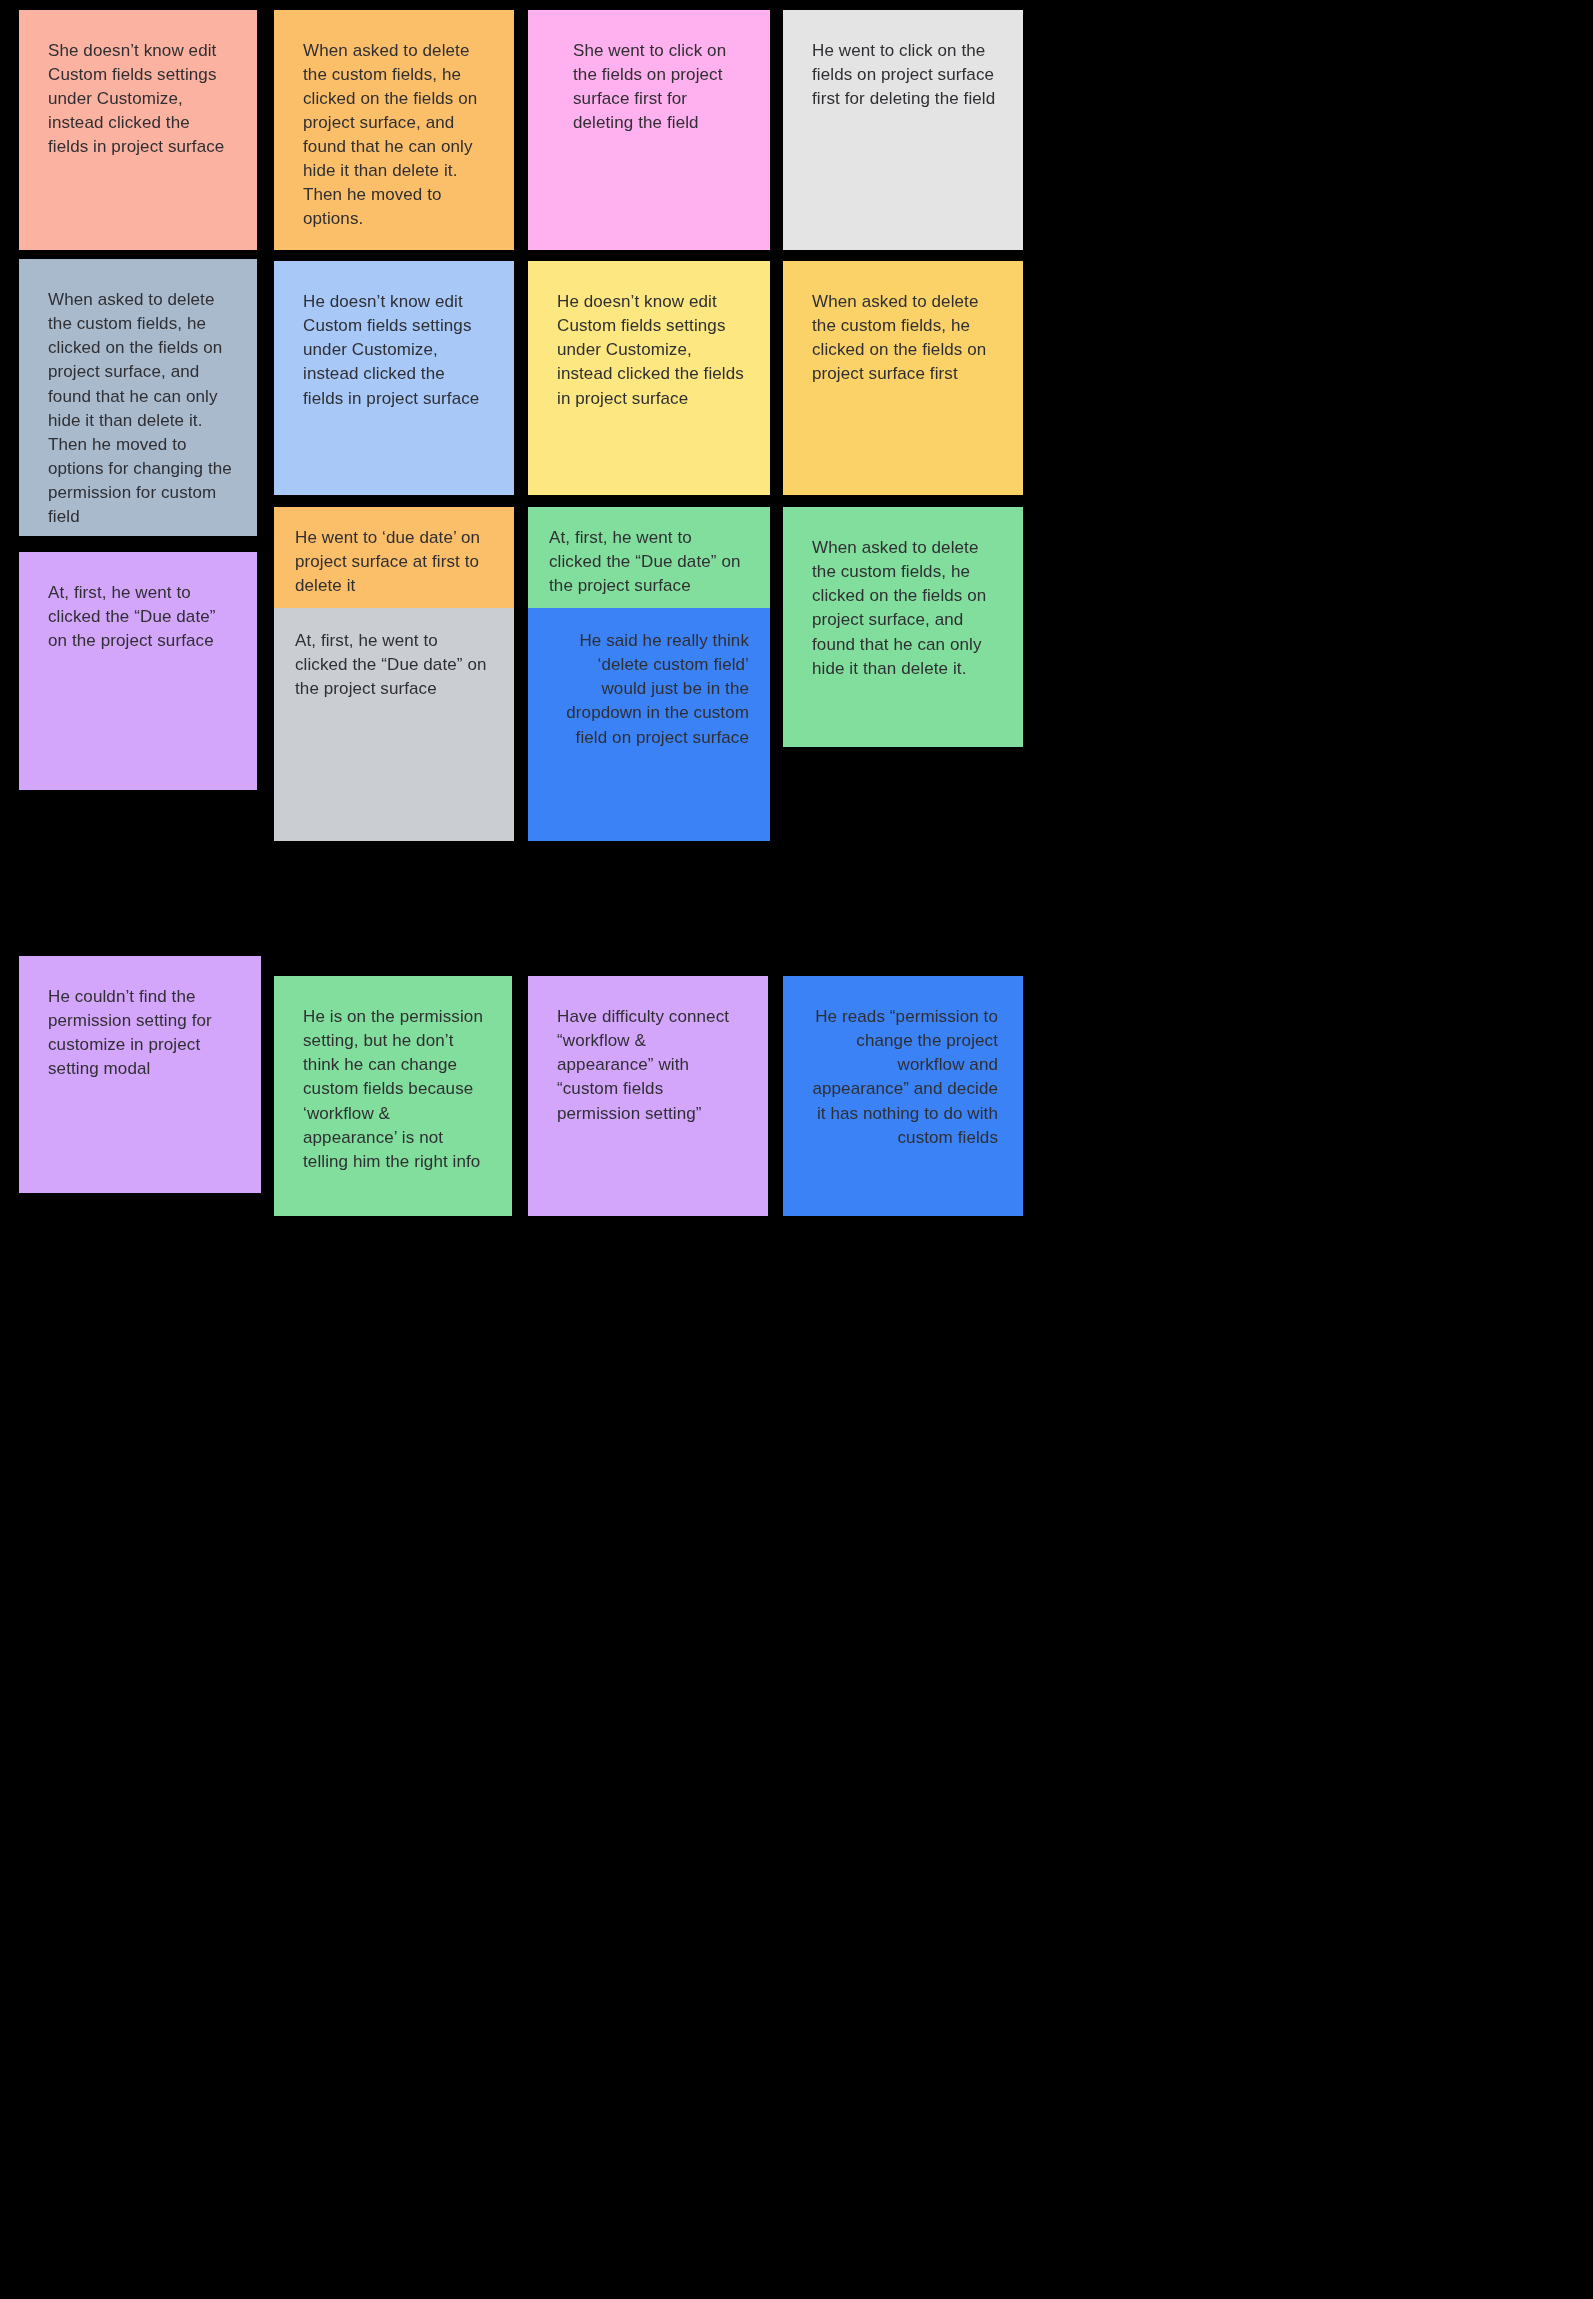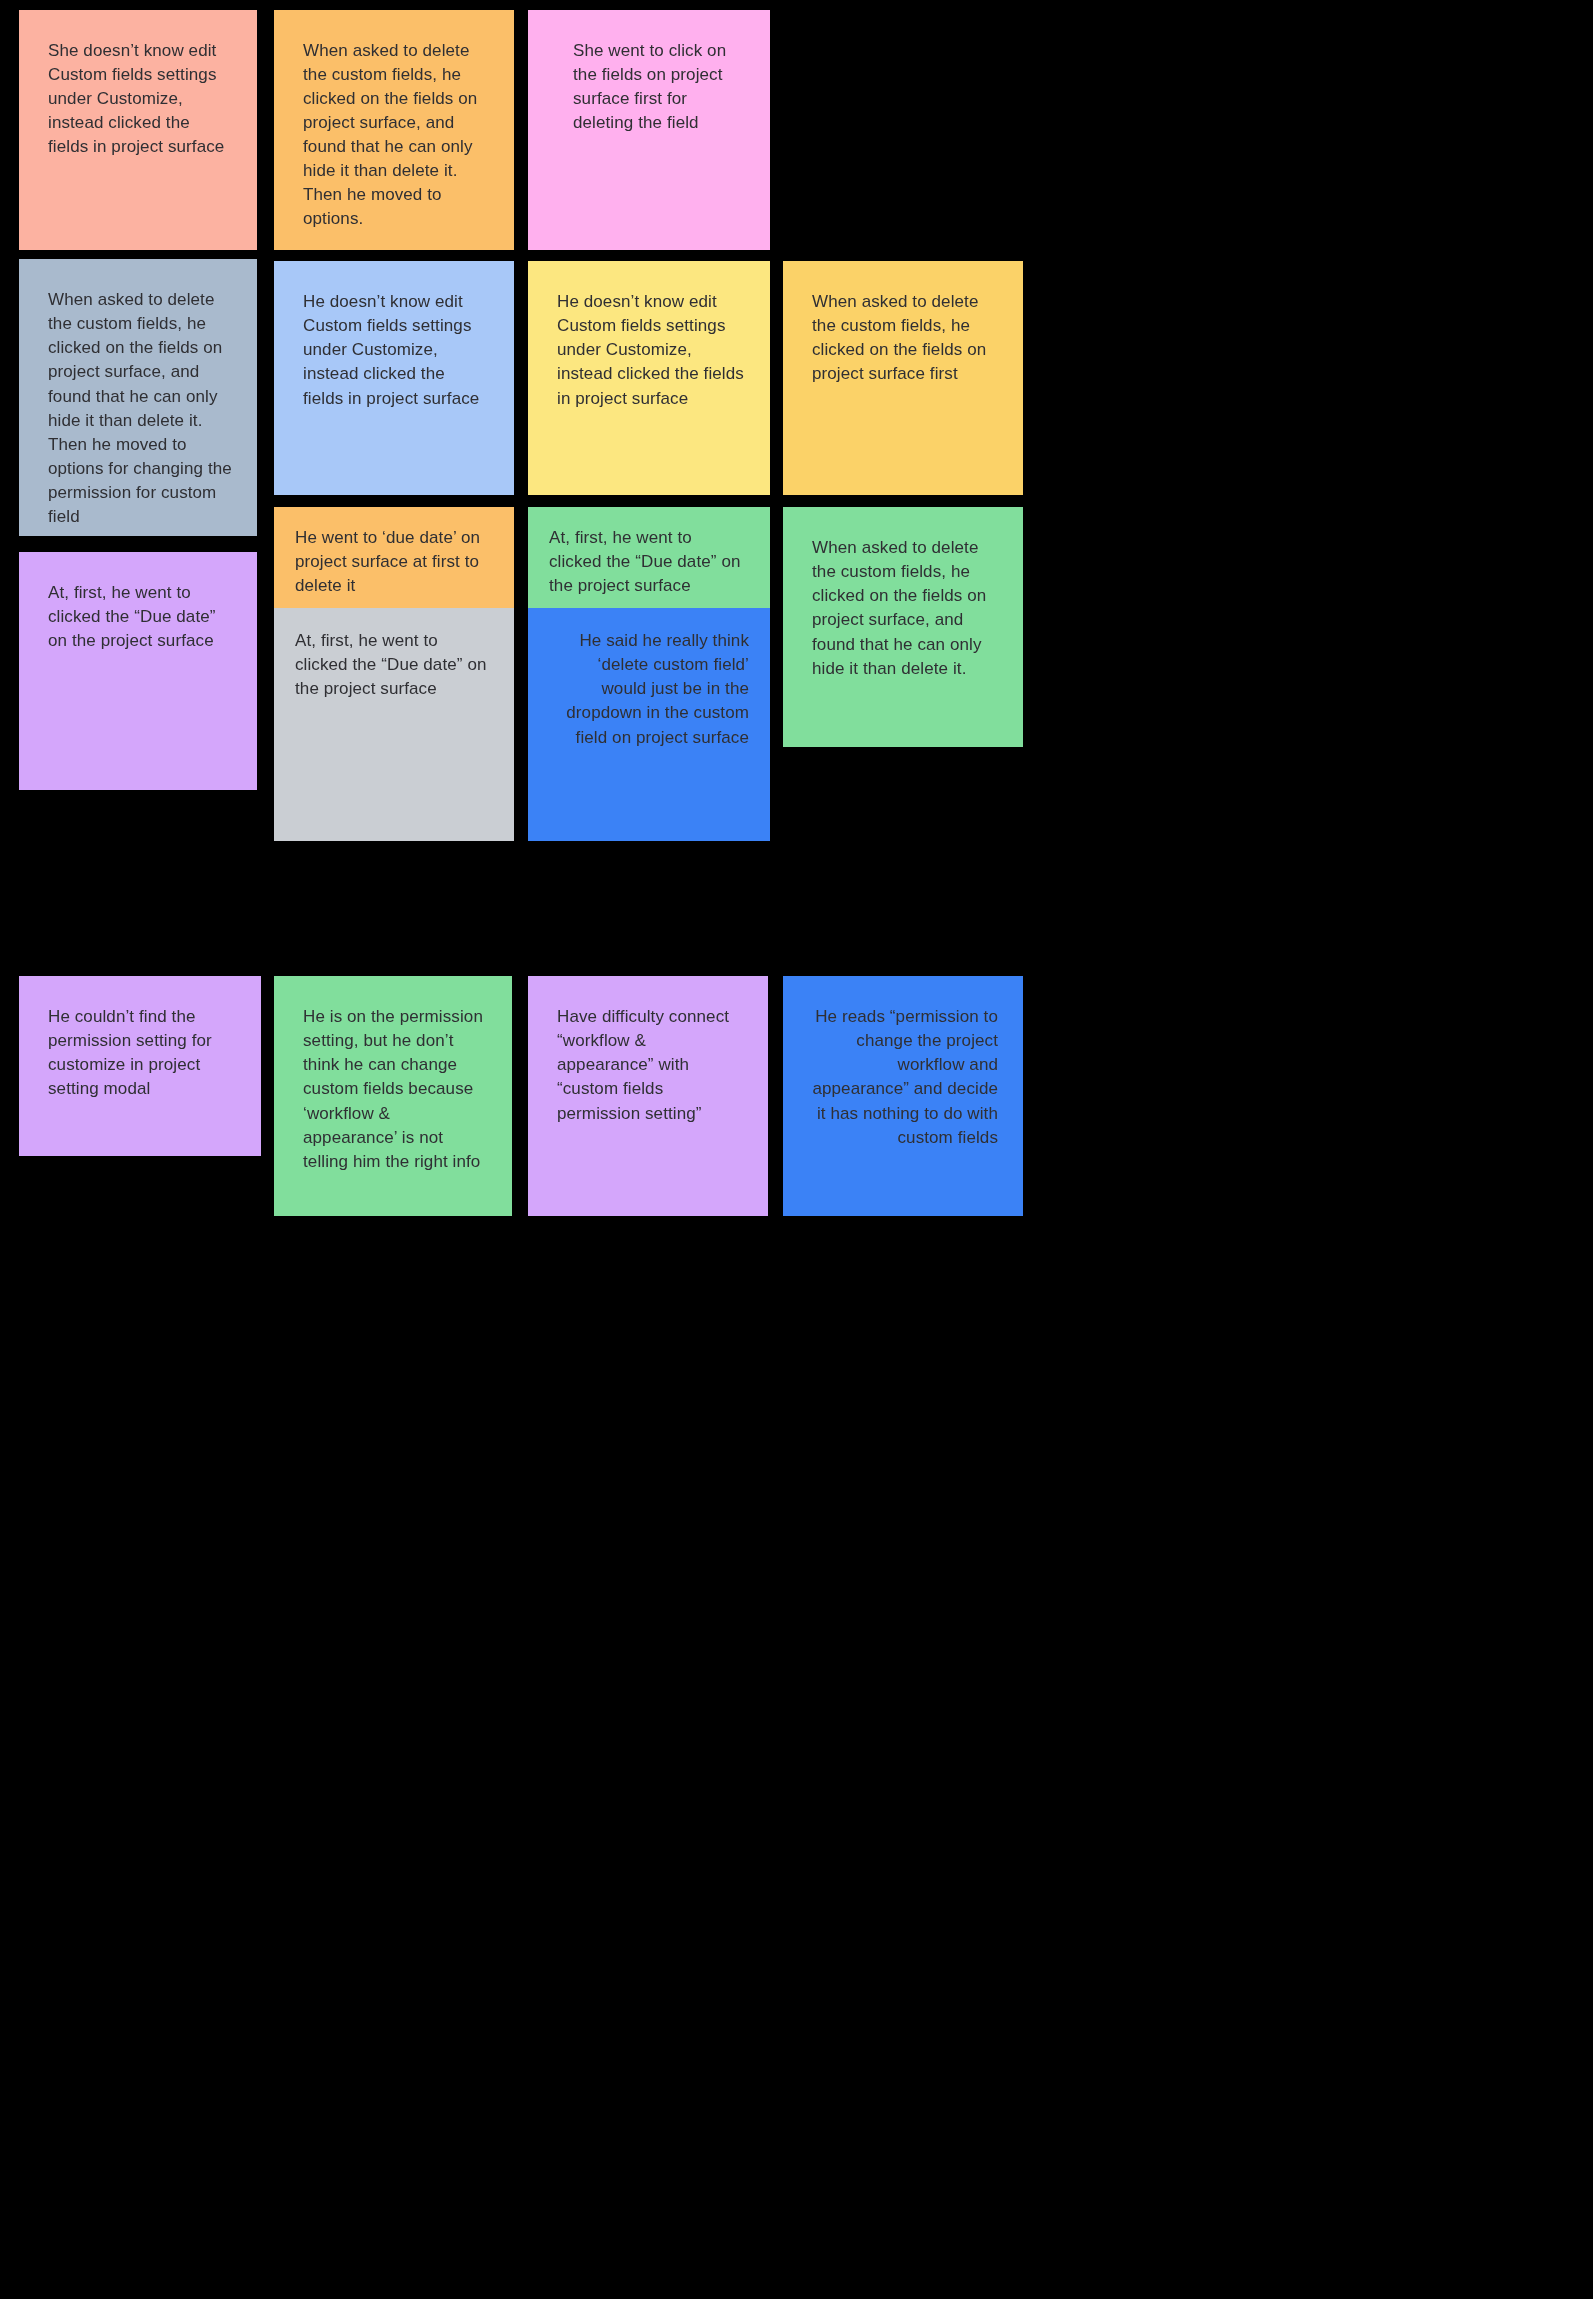--- a/index.html
+++ b/index.html
@@ -75,26 +75,27 @@
 
   <div class="note c-pink" style="left:528px; top:9.6px; width:242px; height:240px;padding-left:45px;">She went to click on the fields on project surface first for deleting the field</div>
 
   <div class="note c-yellow" style="left:528px; top:261px; width:242px; height:234px;">He doesn’t know edit Custom fields settings under Customize, instead clicked the fields in project surface</div>
 
   <div class="stack" style="left:528px; top:507px; width:242px; height:334px;">
     <div class="note c-green" style="height:101px; padding:19px 21px 13.4px 21px;">At, first, he went to clicked the “Due date” on the project surface</div>
     <div class="note c-skyblue" style="height:233px; padding:21px 21px 17.3px 21px;">He said he really think ‘delete custom field’ would just be in the dropdown in the custom field on project surface</div>
   </div>
 
+  <div class="note c-gray" style="left:783px; top:9.6px; width:240px; height:240px;">He went to click on the fields on project surface first for deleting the field</div>
 
   <div class="note c-gold" style="left:783px; top:261px; width:240px; height:234px;">When asked to delete the custom fields, he clicked on the fields on project surface first</div>
 
   <div class="note c-green" style="left:783px; top:507px; width:240px; height:240px;">When asked to delete the custom fields, he clicked on the fields on project surface, and found that he can only hide it than delete it.</div>
 
-  <div class="note c-violet" style="left:19px; top:976px; width:242px; height:180px;">He couldn’t find the permission setting for customize in project setting modal</div>
+  <div class="note c-violet" style="left:19px; top:956px; width:242px; height:237px;">He couldn’t find the permission setting for customize in project setting modal</div>
 
   <div class="note c-green" style="left:274px; top:976px; width:238px; height:240px;">He is on the permission setting, but he don’t think he can change custom fields because ‘workflow &amp; appearance’ is not telling him the right info</div>
 
   <div class="note c-violet" style="left:528px; top:976px; width:240px; height:240px;">Have difficulty connect “workflow &amp; appearance” with “custom fields permission setting”</div>
 
   <div class="note c-skyblue" style="left:783px; top:976px; width:240px; height:240px;">He reads “permission to change the project workflow and appearance” and decide it has nothing to do with custom fields</div>
 
 
 </div>
 

